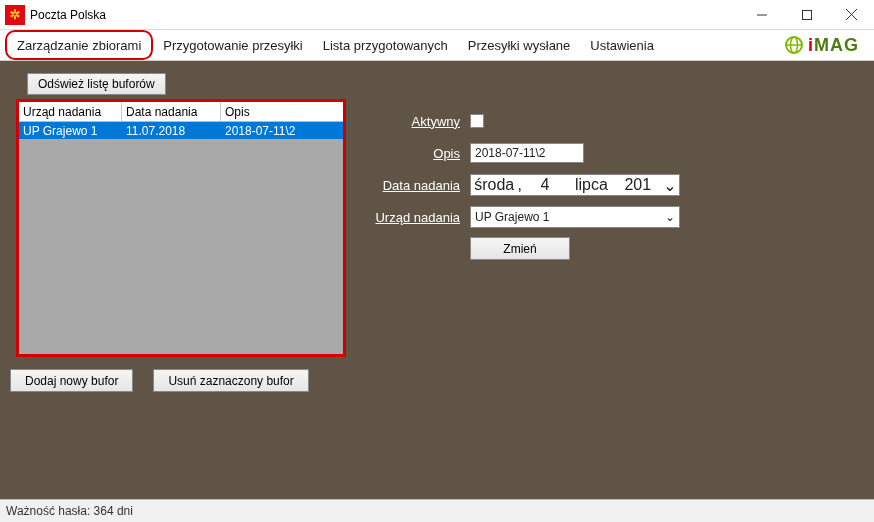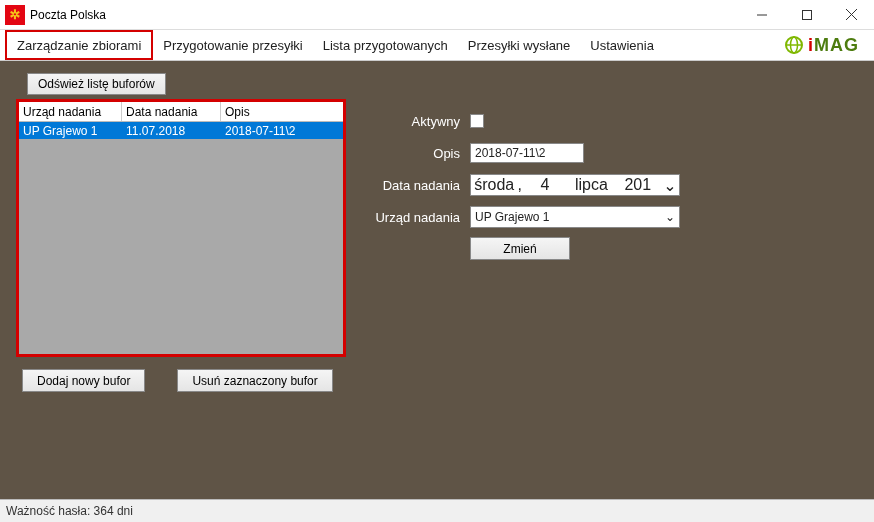--- a/index.html
+++ b/index.html
@@ -5,21 +5,21 @@
   * { box-sizing: border-box; margin: 0; padding: 0; font-family: "Segoe UI", Tahoma, sans-serif; }
   body { width: 874px; height: 522px; background: #fff; overflow: hidden; }
   
   .titlebar { height: 30px; background: #fff; display: flex; align-items: center; border-bottom: 1px solid #ddd; }
   .titlebar .icon { width: 20px; height: 20px; margin: 0 5px; background: #e30613; display: inline-flex; align-items: center; justify-content: center; color: #f5c518; font-weight: bold; font-size: 13px; }
   .titlebar .title { font-size: 12px; flex: 1; }
   .winbtns { display: flex; }
   .winbtn { width: 45px; height: 30px; display: flex; align-items: center; justify-content: center; font-size: 14px; color: #333; }
   
   .menubar { height: 31px; background: #fff; display: flex; align-items: stretch; padding: 0 5px; border-bottom: 1px solid #ccc; }
-  .menuitem { padding: 0 10px; display: flex; align-items: center; font-size: 13px; color: #222; cursor: pointer; }
+  .menuitem { padding: 0 10px; display: flex; align-items: center; font-size: 13px; color: #222; cursor: pointer; border-radius: 10px; }
   .menuitem.active { border: 2px solid #d40000; }
   .spacer { flex: 1; }
   .logo { display: flex; align-items: center; font-weight: bold; font-size: 18px; letter-spacing: 1px; padding-right: 10px;}
   .logo svg { margin-right: 4px; }
   
   .content { height: 438px; background: #5f5446; position: relative; }
   
   .refresh-btn { position: absolute; left: 27px; top: 12px; height: 22px; padding: 0 10px; background: linear-gradient(#f5f5f5,#e5e5e5); border: 1px solid #888; font-size: 12px; cursor: pointer; }
   
   .table-wrap { position: absolute; left: 16px; top: 38px; width: 330px; height: 258px; background: #a9a9a9; border: 3px solid #d40000; }
@@ -27,24 +27,24 @@
   .th { font-size: 12px; padding: 1px 4px; border-right: 1px solid #ccc; display: flex; align-items: center; }
   .th1 { width: 103px; }
   .th2 { width: 99px; }
   .th3 { flex: 1; border-right: none; }
   .table-row { display: flex; background: #0078d7; color: #fff; height: 17px; font-size: 12px; }
   .td { padding: 0 4px; display: flex; align-items: center; }
   .td1 { width: 103px; }
   .td2 { width: 99px; }
   .td3 { flex: 1; }
   
-  .bottom-btns { position: absolute; left: 22px; top: 308px; display: flex; gap: 32px; }
+  .bottom-btns { position: absolute; left: 10px; top: 308px; display: flex; gap: 20px; }
   .bottom-btns button { height: 23px; background: linear-gradient(#f5f5f5,#e5e5e5); border: 1px solid #888; font-size: 12px; padding: 0 14px; cursor: pointer; }
   
-  .form { position: absolute; left: 360px; top: 44px; width: 320px; color: #fff; font-size: 13px; }
+  .form { position: absolute; left: 360px; top: 44px; width: 320px; color: #fff; font-size: 13px; text-decoration: underline; }
   .form-row { display: flex; align-items: center; height: 32px; }
   .form-label { width: 110px; text-align: right; padding-right: 10px; }
   .checkbox { width: 14px; height: 14px; background: #fff; border: 1px solid #888; }
   .text-input { width: 114px; height: 20px; background: #fff; color: #222; border: 1px solid #888; padding: 0 4px; font-size: 12px; }
   .date-input { width: 210px; height: 22px; background: #fff; color: #222; border: 1px solid #888; display: flex; align-items: center; font-size: 16px; }
   .date-seg { flex: 1; text-align: center; }
   .date-arrow { width: 18px; text-align: center; }
   .select { width: 210px; height: 22px; background: #fff; color: #222; border: 1px solid #888; display: flex; align-items: center; font-size: 12px; }
   .select span:first-child { flex: 1; padding-left: 4px; }
   .select .arrow { width: 18px; text-align: center; }

